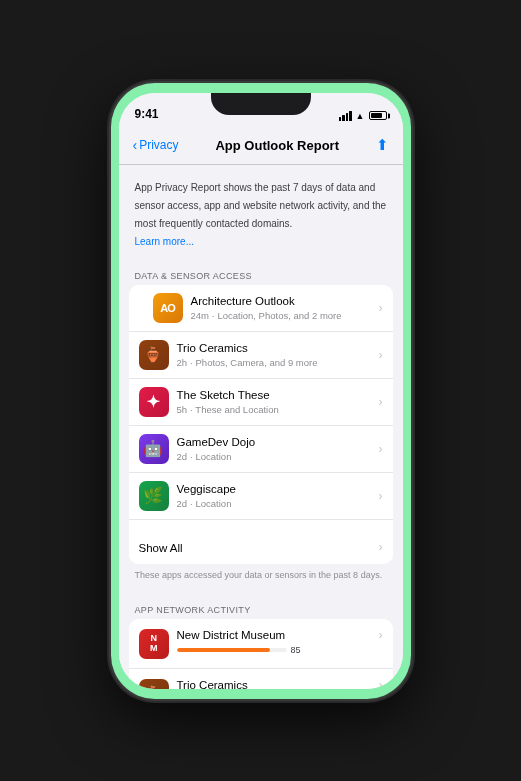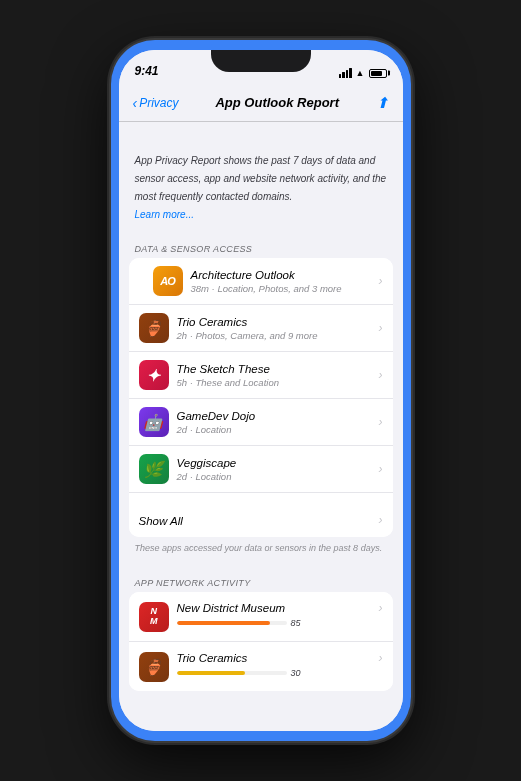--- a/index.html
+++ b/index.html
@@ -6,27 +6,26 @@
     body {
       background: #1a1a1a;
       display: flex;
       justify-content: center;
       align-items: center;
       min-height: 100vh;
       font-family: -apple-system, 'SF Pro Text', 'Helvetica Neue', sans-serif;
     }
     .phone-frame {
       width: 300px;
-      height: 701px;
-      background: #3b82f6;
+      height: 616px;
+      background: #86efac;
       border-radius: 44px;
       position: relative;
       box-shadow: 0 0 0 2px #3a3a3a, 0 0 0 4px #2a2a2a, 0 20px 60px rgba(0,0,0,0.8);
       overflow: hidden;
-      font-style: italic;
     }
     .phone-screen {
       position: absolute;
       top: 10px;
       left: 8px;
       right: 8px;
       bottom: 10px;
       background: #f2f2f7;
       border-radius: 36px;
       overflow: hidden;
@@ -139,21 +138,21 @@
       color: #007aff;
       font-size: 15px;
     }
     .scroll-content {
       flex: 1;
       overflow-y: auto;
       background: #f2f2f7;
     }
     .scroll-content::-webkit-scrollbar { display: none; }
     .intro-section {
-      padding: 28px 16px 8px;
+      padding: 12px 16px 8px;
       background: #f2f2f7;
     }
     .intro-text {
       font-size: 10px;
       color: #3c3c43;
       line-height: 1.4;
     }
     .intro-link {
       color: #007aff;
       font-size: 10px;
@@ -312,21 +311,21 @@
       <div class="section-header">DATA &amp; SENSOR ACCESS</div>
 
       <div class="card-group">
 
         <div class="list-item">
           <div class="app-icon ao">
             <span class="icon-ao-letter">AO</span>
           </div>
           <div class="item-info">
             <div class="item-name">Architecture Outlook</div>
-            <div class="item-detail">38m · Location, Photos, and 3 more</div>
+            <div class="item-detail">24m · Location, Photos, and 2 more</div>
           </div>
           <span class="chevron-right">›</span>
         </div>
 
         <div class="list-item">
           <div class="app-icon trio" style="font-size:16px;">
             🏺
           </div>
           <div class="item-info">
             <div class="item-name">Trio Ceramics</div>

